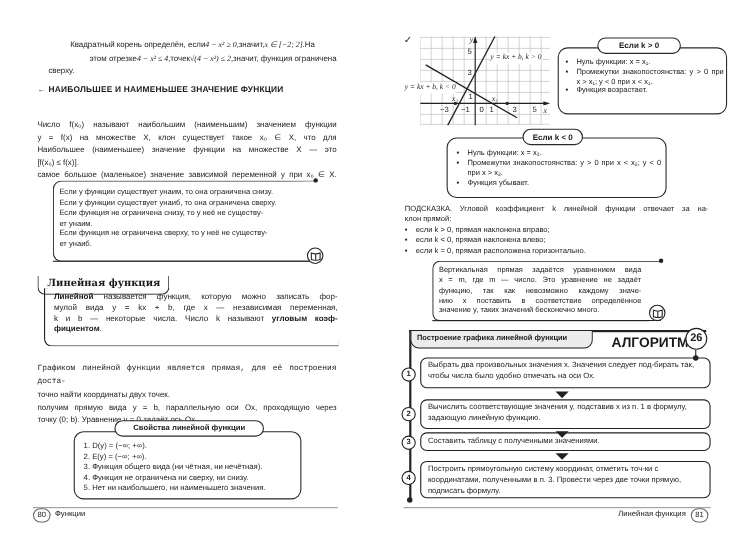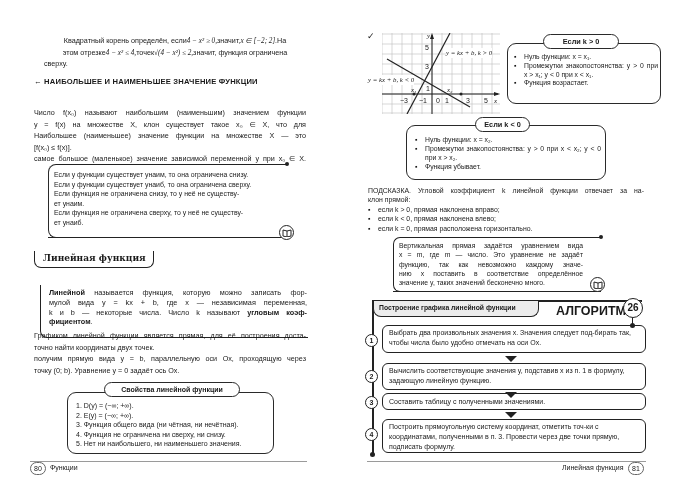--- a/index.html
+++ b/index.html
@@ -30,21 +30,21 @@
 <div class="page left">
 
   <div class="p" style="left:44px; top:36px; width:262px;">
     <div style="display:flex; justify-content:center;">
       <span>Квадратный корень определён, если</span>
       <span class="it">4 − x² ≥ 0,</span>
       <span>значит,</span>
       <span class="it">x ∈ [−2; 2].</span>
       <span>На</span>
     </div>
-    <div style="display:flex; justify-content:center; margin-top:2px;">
+    <div style="display:flex; justify-content:flex-end; margin-top:2px;">
       <span>этом отрезке</span>
       <span class="it">4 − x² ≤ 4,</span>
       <span>точек</span>
       <span class="it">√(4 − x²) ≤ 2,</span>
       <span>значит, функция ограничена</span>
     </div>
     <div>сверху.</div>
   </div>
 
   <div class="abs section-h" style="left:34px; top:76px;">
@@ -75,31 +75,31 @@
   <div class="book" style="left:279px; top:225px;">
     <svg width="10" height="8" viewBox="0 0 10 8">
         <path d="M1 1 L5 2 L9 1 L9 7 L5 8 L1 7 Z M5 2 L5 8" fill="none" stroke="#222" stroke-width="1"></path>
       </svg>
   </div>
 
   <div class="abs" style="left:34px; top:251px; width:120px; height:17px; border:1.3px solid #222; border-top:none; border-radius:0 0 7px 7px; padding-left:8px; font-family:'DejaVu Serif', serif; font-weight:bold; font-size:9px; line-height:15px;">
     <span>Линейная функция</span>
   </div>
 
-  <div class="abs" style="left:40px; top:285px; width:268px; height:53px; border-left:1.3px solid #222; border-bottom:1.3px solid #222; border-radius:0 0 0 7px;">
+  <div class="abs" style="left:40px; top:262px; width:268px; height:53px; border-left:1.3px solid #222; border-bottom:1.3px solid #222; border-radius:0 0 0 7px;">
     <div style="position:absolute; left:8px; top:3px; width:258px; line-height:9.8px; font-size:7.3px; text-align:justify;">
       <div style="text-align-last:justify;"><b>Линейной</b><span> называется функция, которую можно записать фор-</span></div>
       <div style="text-align-last:justify;">мулой вида  y = kx + b,  где  x  —  независимая  переменная,</div>
       <div style="text-align-last:justify;"><span>k и b — некоторые числа. Число k называют </span><b>угловым коэф-</b></div>
       <div><b>фициентом</b><span>.</span></div>
     </div>
   </div>
 
   <div class="p" style="left:34px; top:330px; width:272px; line-height:11.5px;">
-    <div style="text-align-last:justify;">Графиком линейной функции является прямая, для её построения доста-</div>
+    <div style="text-align-last:justify;font-family:Liberation Mono, monospace;">Графиком линейной функции является прямая, для её построения доста-</div>
     <div>точно найти координаты двух точек.</div>
     <div style="text-align-last:justify;">получим прямую вида y = b, параллельную оси Ox, проходящую через</div>
     <div>точку (0; b). Уравнение y = 0 задаёт ось Ox.</div>
   </div>
 
   <div class="box" style="left:67px; top:392px; width:207px; height:62px; border-radius:9px;">
     <div style="position:absolute; left:8px; top:8px; width:195px; line-height:9.5px; font-size:7px;">
       <div>1.  D(y) = (−∞; +∞).</div>
       <div>2.  E(y) = (−∞; +∞).</div>
       <div>3.  Функция общего вида (ни чётная, ни нечётная).</div>

